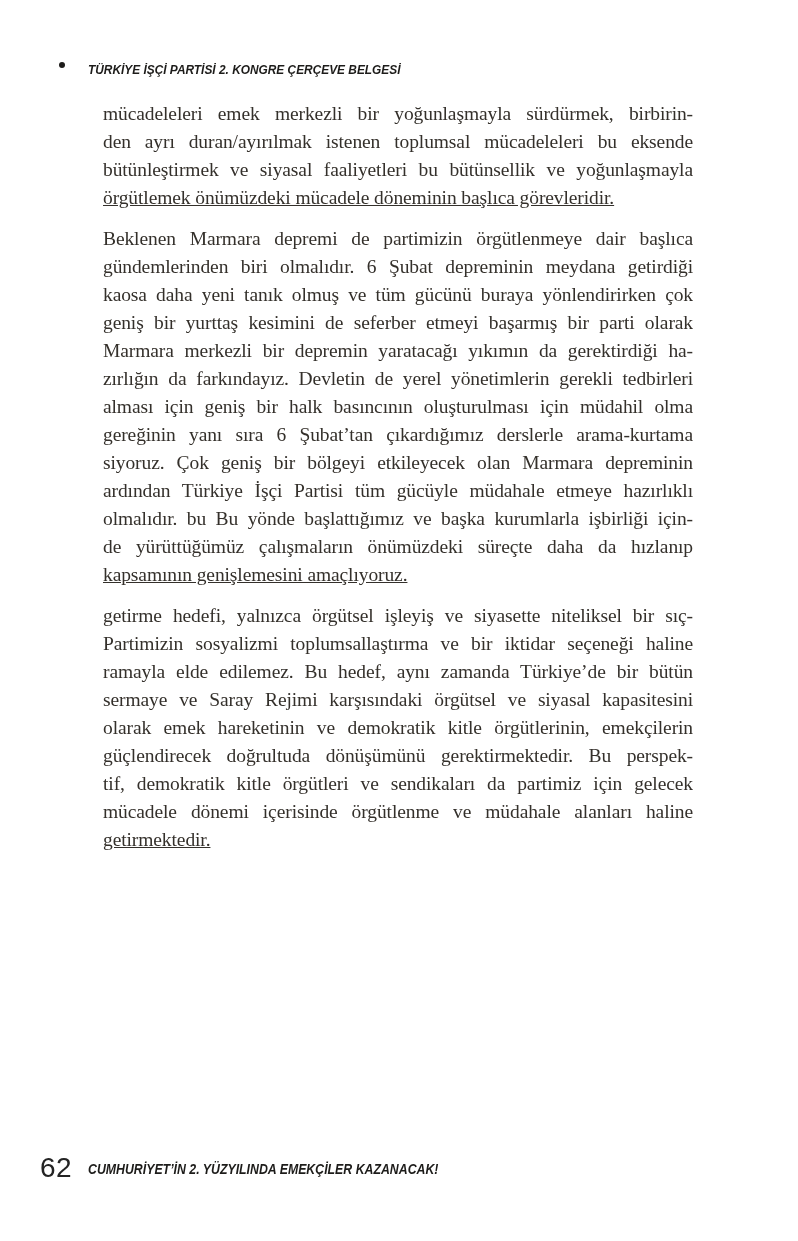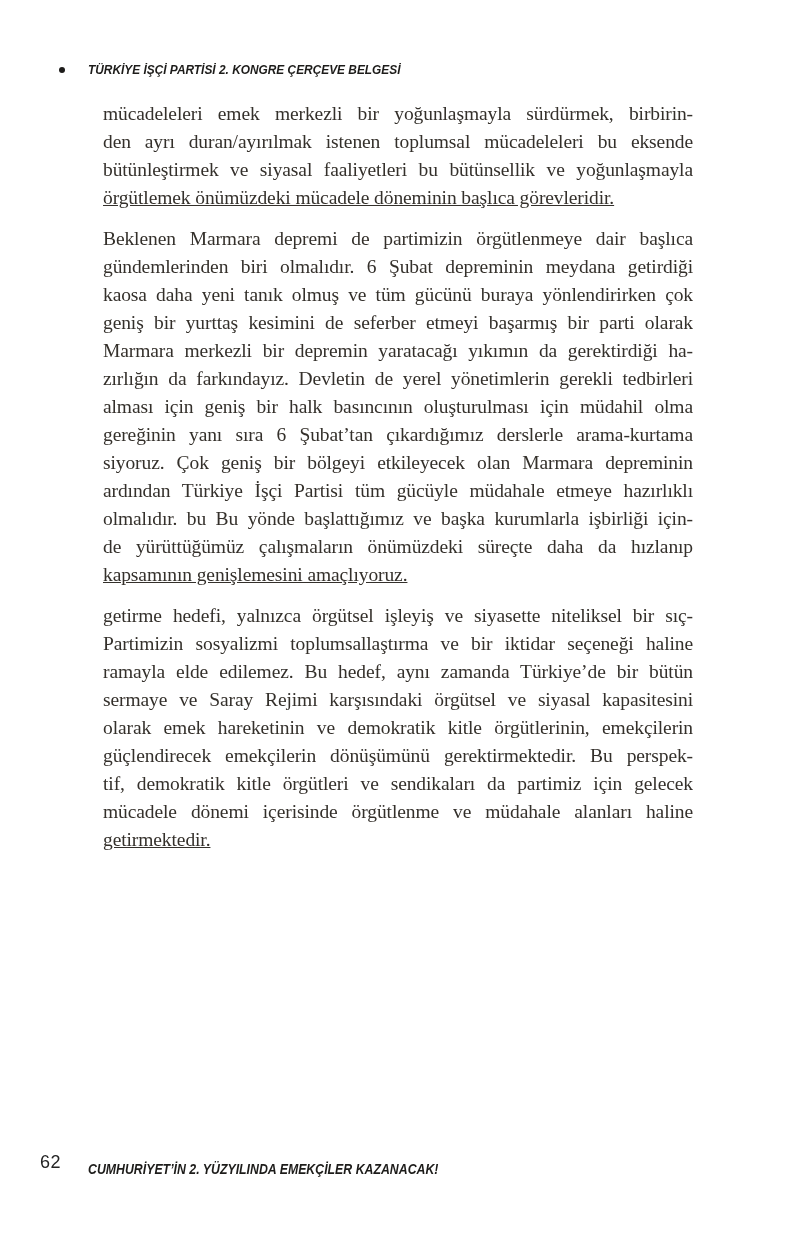--- a/index.html
+++ b/index.html
@@ -12,21 +12,21 @@
     overflow: hidden;
     font-family: "Liberation Serif", serif;
   }
 
   
   .running-header {
     position: absolute;
     left: 59px;
     top: 62px;
     display: flex;
-    align-items: center;
+    align-items: flex-start;
     color: #1d1c1a;
   }
   .header-bullet {
     width: 6px;
     height: 6px;
     border-radius: 50%;
     background: #1d1c1a;
     margin-right: 23px;
     flex: 0 0 auto;
   }
@@ -64,21 +64,21 @@
     text-align-last: left;
     text-decoration: underline;
   }
 
   
   .footer-page-number {
     position: absolute;
     left: 40px;
     top: 1152px;
     font-family: "Liberation Sans", sans-serif;
-    font-size: 18px;
+    font-size: 28px;
     font-weight: 400;
     color: #242424;
     letter-spacing: 0.5px;
     text-align: right;
   }
   .footer-slogan {
     position: absolute;
     left: 88px;
     top: 1161px;
     font-family: "Liberation Sans", sans-serif;
@@ -122,21 +122,21 @@
         <div class="line">olmalıdır. bu Bu yönde başlattığımız ve başka kurumlarla işbirliği için-</div>
         <div class="line">de yürüttüğümüz çalışmaların önümüzdeki süreçte daha da hızlanıp</div>
         <div class="line last">kapsamının genişlemesini amaçlıyoruz.</div>
       </div>
       <div class="paragraph">
         <div class="line">getirme hedefi, yalnızca örgütsel işleyiş ve siyasette niteliksel bir sıç-</div>
         <div class="line">Partimizin sosyalizmi toplumsallaştırma ve bir iktidar seçeneği haline</div>
         <div class="line">ramayla elde edilemez. Bu hedef, aynı zamanda Türkiye’de bir bütün</div>
         <div class="line">sermaye ve Saray Rejimi karşısındaki örgütsel ve siyasal kapasitesini</div>
         <div class="line">olarak emek hareketinin ve demokratik kitle örgütlerinin, emekçilerin</div>
-        <div class="line">güçlendirecek emekçilerin dönüşümünü gerektirmektedir. Bu perspek-</div>
+        <div class="line">güçlendirecek doğrultuda dönüşümünü gerektirmektedir. Bu perspek-</div>
         <div class="line">tif, demokratik kitle örgütleri ve sendikaları da partimiz için gelecek</div>
         <div class="line">mücadele dönemi içerisinde örgütlenme ve müdahale alanları haline</div>
         <div class="line last">getirmektedir.</div>
       </div>
     </div>
 
   <div class="footer-page-number">62</div>
 
   <div class="footer-slogan">CUMHURİYET’İN 2. YÜZYILINDA EMEKÇİLER KAZANACAK!</div>
 

